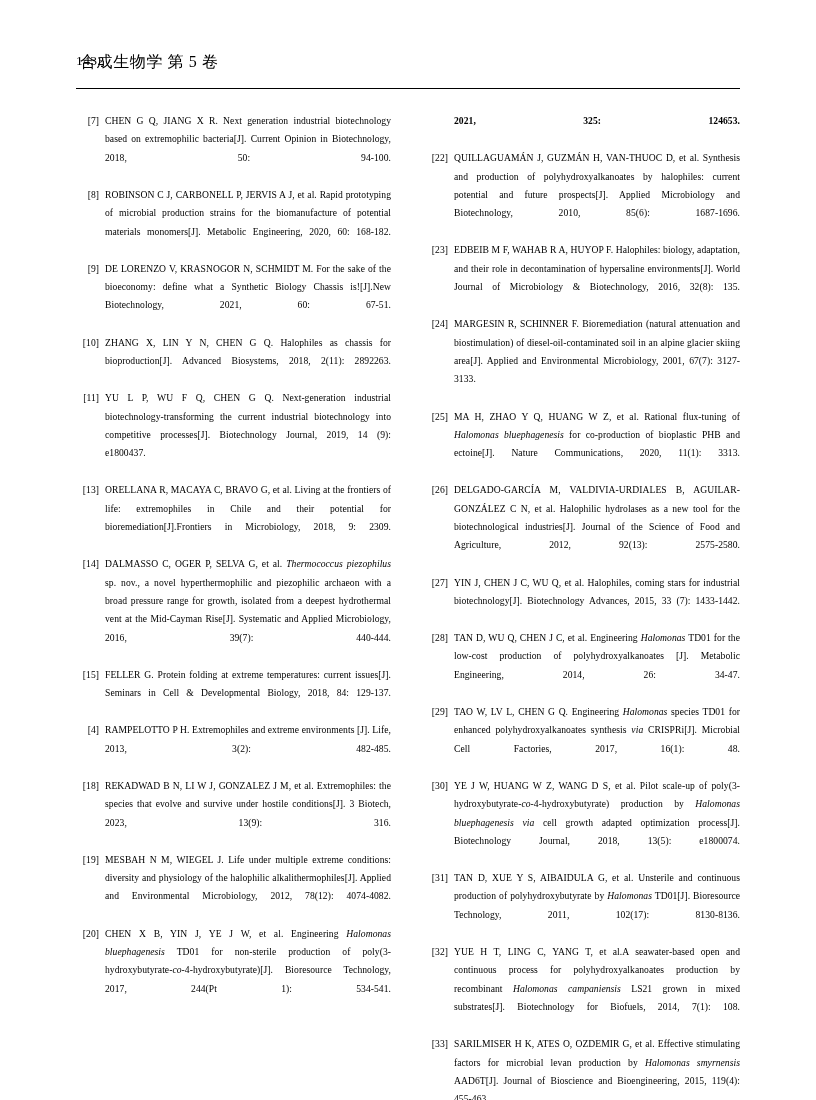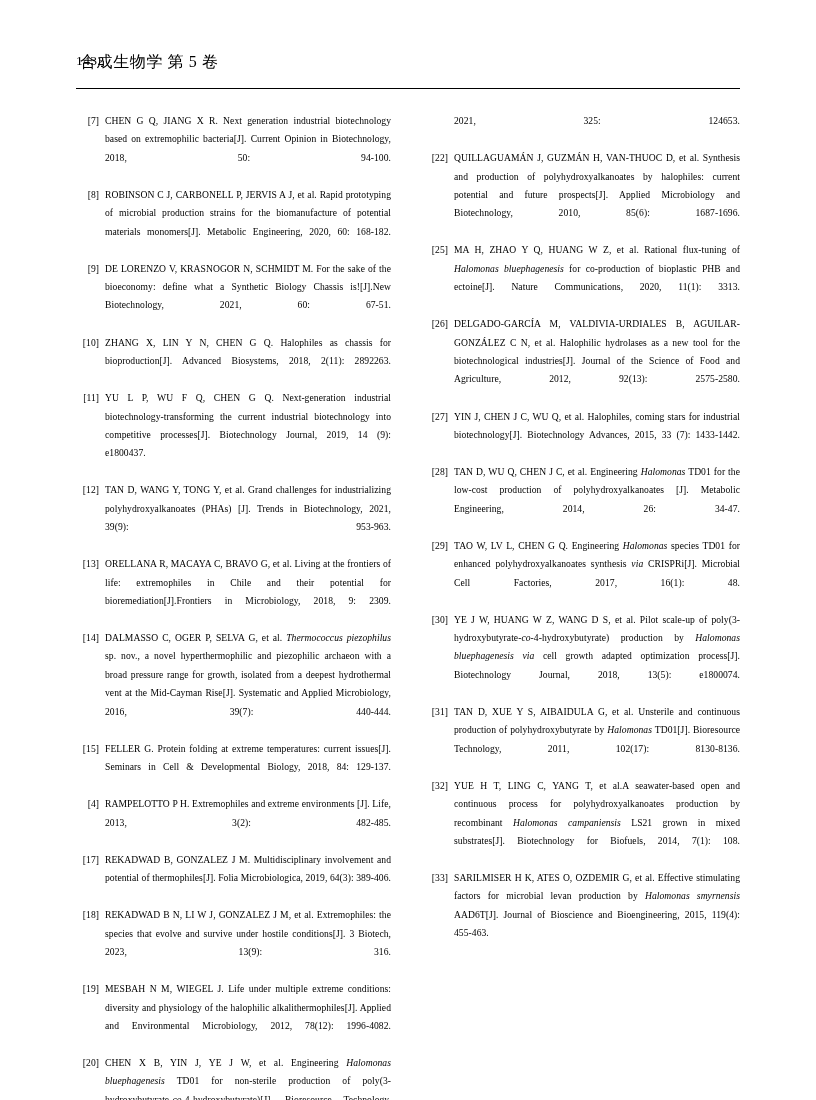--- a/index.html
+++ b/index.html
@@ -79,20 +79,21 @@
     text-justify: inter-word;
     letter-spacing: 0.05px;
     word-spacing: 0.1px;
   }
   .ref:last-child {
     margin-bottom: 0;
   }
   
   .ref.cont {
     padding-left: 29px;
+    font-weight: bold;
   }
   .ref-label {
     position: absolute;
     left: 0;
     top: 0;
     width: 23px;
     text-align: right;
     font-size: 9.6px;
     line-height: 18.35px;
     white-space: nowrap;
@@ -137,66 +138,66 @@
         </div>
         <div class="ref">
           <span class="ref-label">[10]</span>
           <span class="ref-text">ZHANG X, LIN Y N, CHEN G Q. Halophiles as chassis for bioproduction[J]. Advanced Biosystems, 2018, 2(11): 2892263.</span>
         </div>
         <div class="ref">
           <span class="ref-label">[11]</span>
           <span class="ref-text">YU L P, WU F Q, CHEN G Q. Next-generation industrial biotechnology-transforming the current industrial biotechnology into competitive processes[J]. Biotechnology Journal, 2019, 14 (9): e1800437.</span>
         </div>
         <div class="ref">
-          <span class="ref-label">[12]</span>
-          <span class="ref-text">TAN D, WANG Y, TONG Y, et al. Grand challenges for industrializing polyhydroxyalkanoates (PHAs) [J]. Trends in Biotechnology, 2021, 39(9): 953-963.</span>
-        </div>
-        <div class="ref">
           <span class="ref-label">[13]</span>
           <span class="ref-text">ORELLANA R, MACAYA C, BRAVO G, et al. Living at the frontiers of life: extremophiles in Chile and their potential for bioremediation[J].Frontiers in Microbiology, 2018, 9: 2309.</span>
         </div>
         <div class="ref">
           <span class="ref-label">[14]</span>
           <span class="ref-text">DALMASSO C, OGER P, SELVA G, et al. <i>Thermococcus piezophilus</i> sp. nov., a novel hyperthermophilic and piezophilic archaeon with a broad pressure range for growth, isolated from a deepest hydrothermal vent at the Mid-Cayman Rise[J]. Systematic and Applied Microbiology, 2016, 39(7): 440-444.</span>
         </div>
         <div class="ref">
           <span class="ref-label">[15]</span>
           <span class="ref-text">FELLER G. Protein folding at extreme temperatures: current issues[J]. Seminars in Cell &amp; Developmental Biology, 2018, 84: 129-137.</span>
         </div>
         <div class="ref">
           <span class="ref-label">[4]</span>
           <span class="ref-text">RAMPELOTTO P H. Extremophiles and extreme environments [J]. Life, 2013, 3(2): 482-485.</span>
         </div>
         <div class="ref">
-          <span class="ref-label">[17]</span>
-          <span class="ref-text">REKADWAD B, GONZALEZ J M. Multidisciplinary involvement and potential of thermophiles[J]. Folia Microbiologica, 2019, 64(3): 389-406.</span>
-        </div>
-        <div class="ref">
           <span class="ref-label">[18]</span>
           <span class="ref-text">REKADWAD B N, LI W J, GONZALEZ J M, et al. Extremophiles: the species that evolve and survive under hostile conditions[J]. 3 Biotech, 2023, 13(9): 316.</span>
         </div>
         <div class="ref">
           <span class="ref-label">[19]</span>
-          <span class="ref-text">MESBAH N M, WIEGEL J. Life under multiple extreme conditions: diversity and physiology of the halophilic alkalithermophiles[J]. Applied and Environmental Microbiology, 2012, 78(12): 1996-4082.</span>
+          <span class="ref-text">MESBAH N M, WIEGEL J. Life under multiple extreme conditions: diversity and physiology of the halophilic alkalithermophiles[J]. Applied and Environmental Microbiology, 2012, 78(12): 4074-4082.</span>
         </div>
         <div class="ref">
           <span class="ref-label">[20]</span>
           <span class="ref-text">CHEN X B, YIN J, YE J W, et al. Engineering <i>Halomonas bluephagenesis</i> TD01 for non-sterile production of poly(3-hydroxybutyrate-<i>co</i>-4-hydroxybutyrate)[J]. Bioresource Technology, 2017, 244(Pt 1): 534-541.</span>
         </div>
       </div>
     <div class="col">
         <div class="ref cont">
           <span class="ref-label"></span>
           <span class="ref-text">2021, 325: 124653.</span>
         </div>
         <div class="ref">
           <span class="ref-label">[22]</span>
           <span class="ref-text">QUILLAGUAMÁN J, GUZMÁN H, VAN-THUOC D, et al. Synthesis and production of polyhydroxyalkanoates by halophiles: current potential and future prospects[J]. Applied Microbiology and Biotechnology, 2010, 85(6): 1687-1696.</span>
         </div>
         <div class="ref">
+          <span class="ref-label">[23]</span>
+          <span class="ref-text">EDBEIB M F, WAHAB R A, HUYOP F. Halophiles: biology, adaptation, and their role in decontamination of hypersaline environments[J]. World Journal of Microbiology &amp; Biotechnology, 2016, 32(8): 135.</span>
+        </div>
+        <div class="ref">
+          <span class="ref-label">[24]</span>
+          <span class="ref-text">MARGESIN R, SCHINNER F. Bioremediation (natural attenuation and biostimulation) of diesel-oil-contaminated soil in an alpine glacier skiing area[J]. Applied and Environmental Microbiology, 2001, 67(7): 3127-3133.</span>
+        </div>
+        <div class="ref">
           <span class="ref-label">[25]</span>
           <span class="ref-text">MA H, ZHAO Y Q, HUANG W Z, et al. Rational flux-tuning of <i>Halomonas bluephagenesis</i> for co-production of bioplastic PHB and ectoine[J]. Nature Communications, 2020, 11(1): 3313.</span>
         </div>
         <div class="ref">
           <span class="ref-label">[26]</span>
           <span class="ref-text">DELGADO-GARCÍA M, VALDIVIA-URDIALES B, AGUILAR-GONZÁLEZ C N, et al. Halophilic hydrolases as a new tool for the biotechnological industries[J]. Journal of the Science of Food and Agriculture, 2012, 92(13): 2575-2580.</span>
         </div>
         <div class="ref">
           <span class="ref-label">[27]</span>
           <span class="ref-text">YIN J, CHEN J C, WU Q, et al. Halophiles, coming stars for industrial biotechnology[J]. Biotechnology Advances, 2015, 33 (7): 1433-1442.</span>

